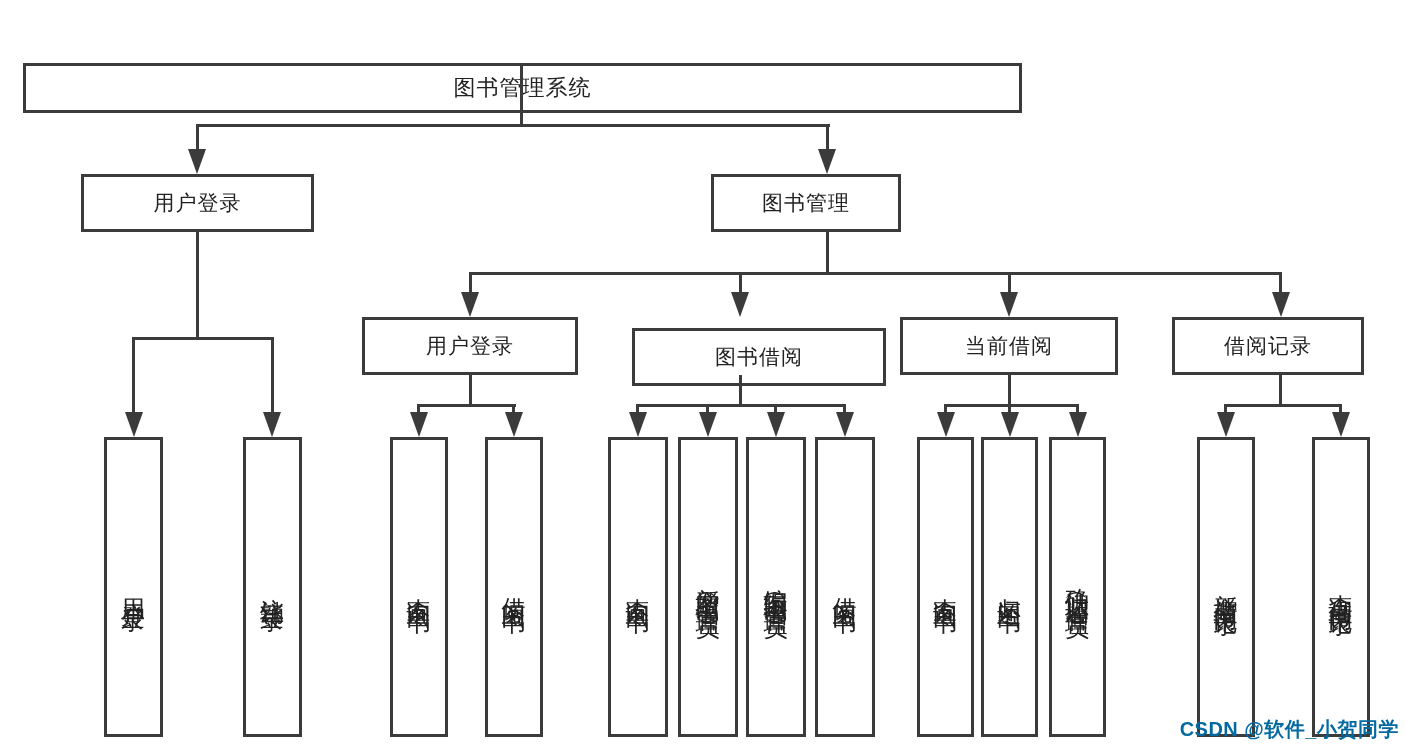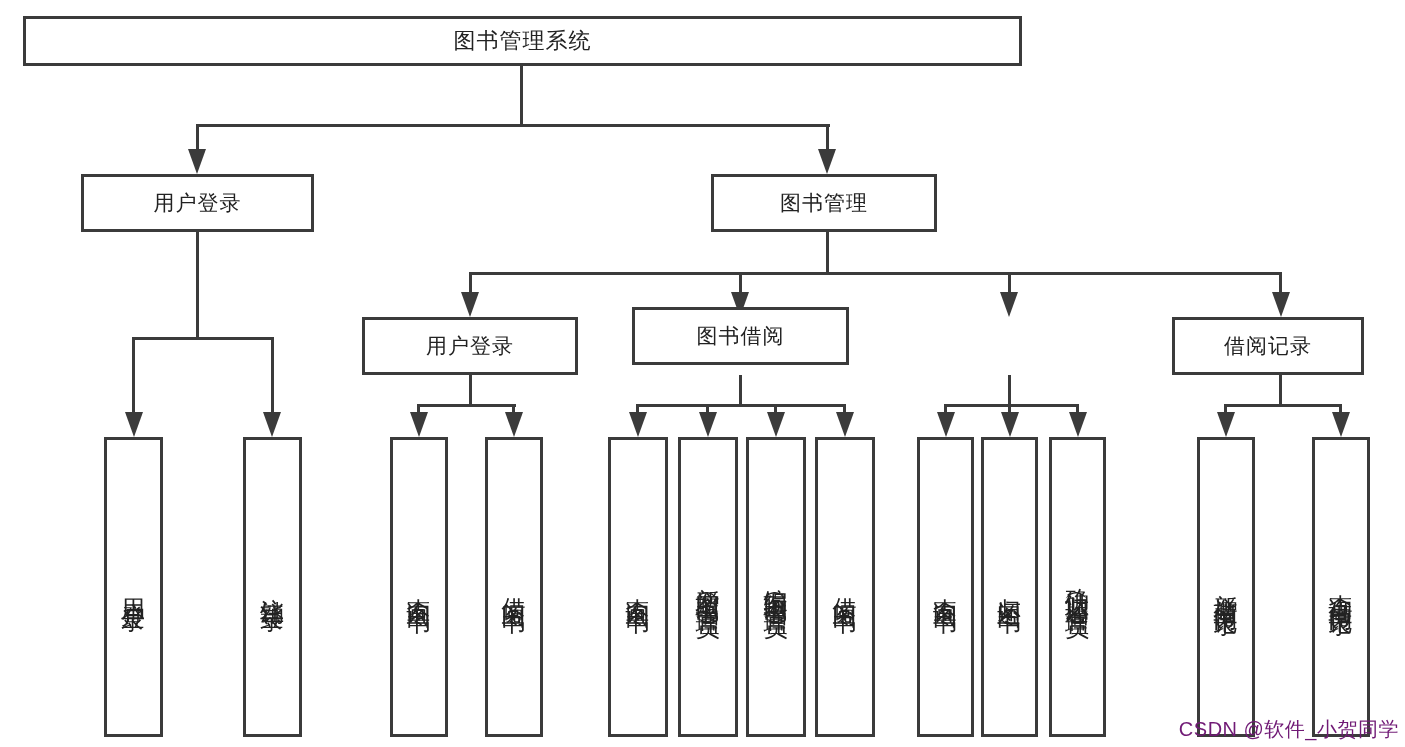--- a/index.html
+++ b/index.html
@@ -14,42 +14,43 @@
     position:absolute;
     box-sizing:border-box;
     background:#ffffff;
     border:3px solid #3b3b3b;
     display:flex;
     align-items:center;
     justify-content:center;
     color:#222222;
   }
   .hnode{font-size:21px;letter-spacing:1px;}
-  .rootnode{font-size:22px;letter-spacing:1px;}
+  .rootnode{font-size:22px;letter-spacing:1px;margin-top:47px;}
   .leaf{font-size:24px;}
   .vtext{
     writing-mode:vertical-rl;
     text-orientation:upright;
     line-height:1.3;
     letter-spacing:4px;
     white-space:nowrap;
   }
   .line{position:absolute;background:#3b3b3b;}
   .arrow{
     position:absolute;width:0;height:0;
     border-left:9px solid transparent;
     border-right:9px solid transparent;
     border-top:25px solid #3b3b3b;
   }
   .watermark{
     position:absolute;
     right:6px;top:716px;
     font-size:20px;
-    color:#701a75;
+    color:#0369a1;
     letter-spacing:0.5px;
+    font-weight:bold;
   }
 </style>
 </head>
 <body>
 
 <div id="canvas">
 
   <div class="box rootnode" style="left:23px;top:16px;width:999px;height:50px;">
     <span>图书管理系统</span>
   </div>
@@ -57,21 +58,21 @@
   <div class="line" style="left:520px;top:66px;width:3px;height:61px;"></div>
   <div class="line" style="left:196px;top:124px;width:634px;height:3px;"></div>
   <div class="line" style="left:196px;top:124px;width:3px;height:30px;"></div>
   <div class="arrow" style="left:188px;top:149px;"></div>
   <div class="line" style="left:826px;top:124px;width:3px;height:30px;"></div>
   <div class="arrow" style="left:818px;top:149px;"></div>
 
   <div class="box hnode" style="left:81px;top:174px;width:233px;height:58px;">
     <span>用户登录</span>
   </div>
-  <div class="box hnode" style="left:711px;top:174px;width:226px;height:58px;">
+  <div class="box hnode" style="left:711px;top:174px;width:190px;height:58px;">
     <span>图书管理</span>
   </div>
 
   <div class="line" style="left:196px;top:232px;width:3px;height:108px;"></div>
   <div class="line" style="left:132px;top:337px;width:142px;height:3px;"></div>
   <div class="line" style="left:132px;top:337px;width:3px;height:80px;"></div>
   <div class="arrow" style="left:125px;top:412px;"></div>
   <div class="line" style="left:271px;top:337px;width:3px;height:80px;"></div>
   <div class="arrow" style="left:263px;top:412px;"></div>
 
@@ -82,22 +83,25 @@
   <div class="line" style="left:739px;top:272px;width:3px;height:25px;"></div>
   <div class="arrow" style="left:731px;top:292px;"></div>
   <div class="line" style="left:1008px;top:272px;width:3px;height:25px;"></div>
   <div class="arrow" style="left:1000px;top:292px;"></div>
   <div class="line" style="left:1279px;top:272px;width:3px;height:25px;"></div>
   <div class="arrow" style="left:1272px;top:292px;"></div>
 
   <div class="box hnode" style="left:362px;top:317px;width:216px;height:58px;">
     <span>用户登录</span>
   </div>
-  <div class="box hnode" style="left:632px;top:307px;width:217px;height:58px;">
+  <div class="box hnode" style="left:632px;top:328px;width:254px;height:58px;">
     <span>图书借阅</span>
+  </div>
+  <div class="box hnode" style="left:900px;top:317px;width:218px;height:58px;">
+    <span>当前借阅</span>
   </div>
   <div class="box hnode" style="left:1172px;top:317px;width:192px;height:58px;">
     <span>借阅记录</span>
   </div>
 
   <div class="line" style="left:469px;top:375px;width:3px;height:32px;"></div>
   <div class="line" style="left:417px;top:404px;width:99px;height:3px;"></div>
   <div class="line" style="left:417px;top:404px;width:3px;height:13px;"></div>
   <div class="arrow" style="left:410px;top:412px;"></div>
   <div class="line" style="left:512px;top:404px;width:3px;height:13px;"></div>

